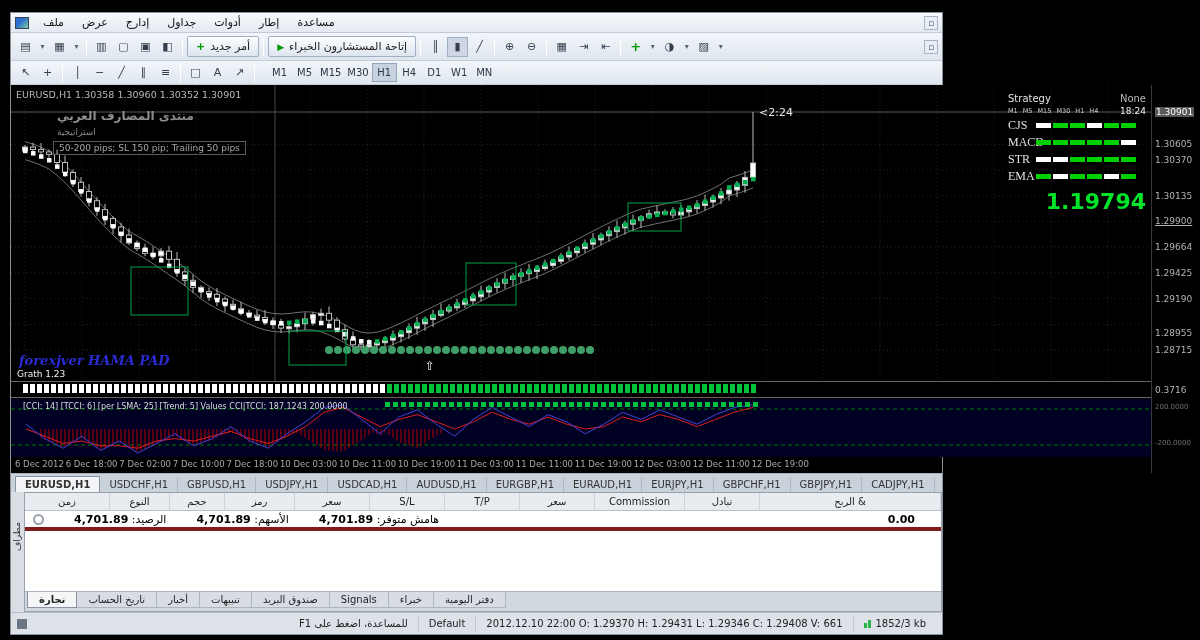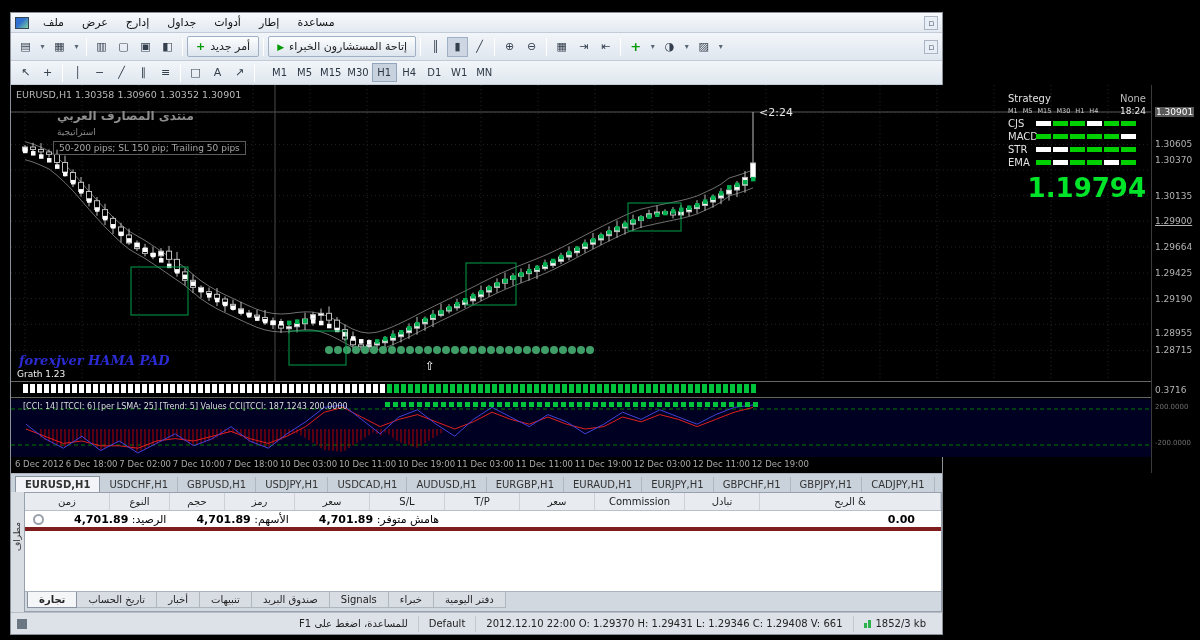--- a/index.html
+++ b/index.html
@@ -46,23 +46,23 @@
 .countdown{position:absolute;left:748px;top:21px;color:#e8e8e8;font-size:11px;}
 
 .strategy-panel{position:absolute;left:995px;top:8px;width:142px;}
 .sp-head{display:flex;justify-content:space-between;color:#e4e4e4;font-size:10px;padding:0 2px;}
 .sp-none{color:#b9b9b9;}
 .sp-tfrow{display:flex;align-items:center;margin-top:2px;padding:0 2px;}
 .sp-tfs{display:flex;gap:5px;}
 .sp-tfs b{font-size:6.5px;color:#cfcfcf;font-weight:normal;}
 .sp-time{margin-left:auto;font-size:9px;color:#f0f0f0;}
 .sp-row{display:flex;align-items:center;gap:2px;margin-top:2px;padding:0 2px;}
-.sp-rlab{width:26px;font-size:10px;color:#e0e0e0;}
+.sp-rlab{width:26px;font-size:12px;color:#e0e0e0;font-family:Liberation Serif, serif;}
 .sp-cell{width:15px;height:5px;display:inline-block;}
-.sp-price{margin-top:5px;text-align:right;font-size:26px;font-weight:bold;color:#00e42a;padding-right:2px;}
+.sp-price{margin-top:5px;text-align:right;font-size:22px;font-weight:bold;color:#00e42a;padding-right:2px;}
 .sp-stat{display:flex;justify-content:flex-end;gap:8px;font-size:11px;color:#f0f0f0;line-height:14px;padding-right:2px;}
 .sp-val{font-weight:bold;min-width:30px;text-align:right;}
 
 .chart-tabs{height:19px;display:flex;align-items:flex-end;background:#c9d1db;border-top:1px solid #aab2bd;padding-left:4px;}
 .chart-tab{font-size:10px;color:#333;padding:2px 9px;border-right:1px solid #aeb6c0;cursor:default;white-space:nowrap;}
 .chart-tab.active{background:#f2f4f7;border:1px solid #8a93a0;border-bottom:none;font-weight:bold;}
 
 .terminal{position:relative;background:#d9dee5;padding-left:13px;}
 .vtitle{position:absolute;left:1px;top:30px;writing-mode:vertical-rl;transform:rotate(180deg);font-size:9px;color:#333;}
 .term-inner{background:#fff;border:1px solid #98a0ab;}

